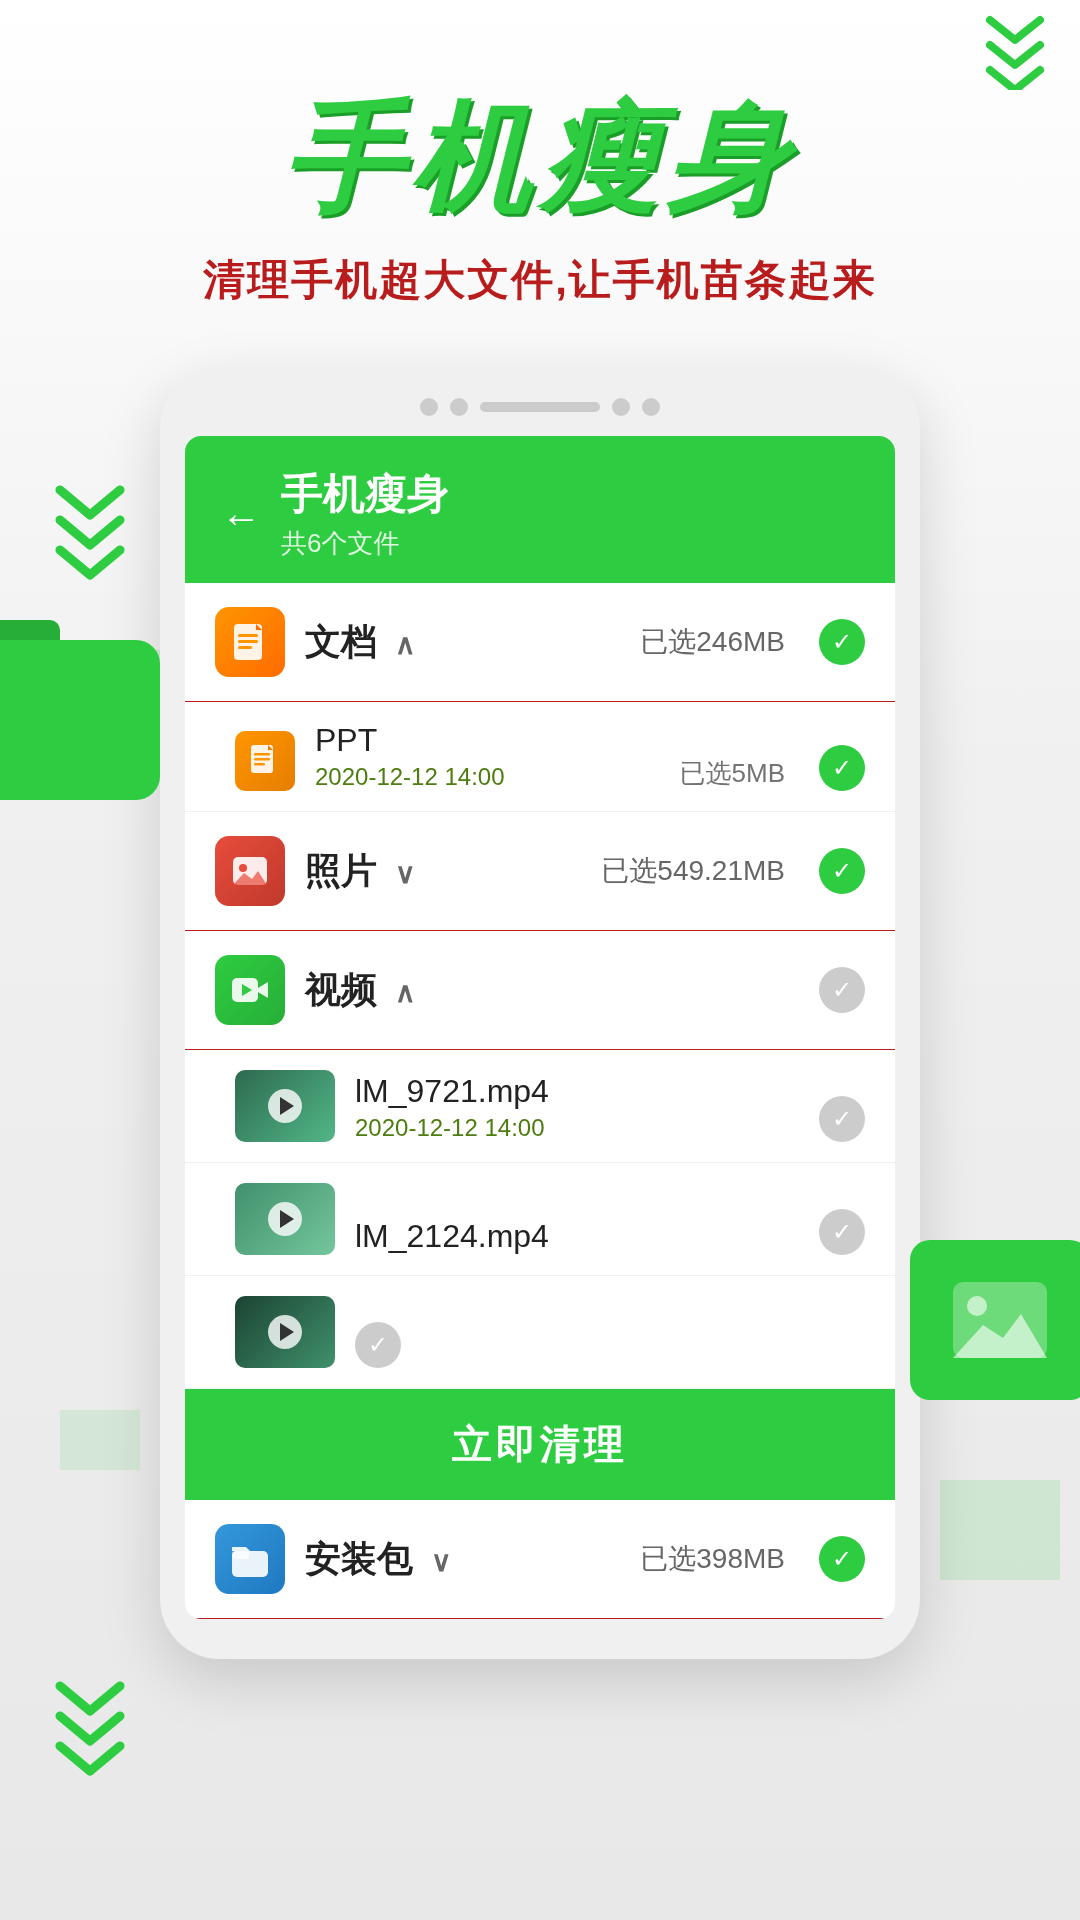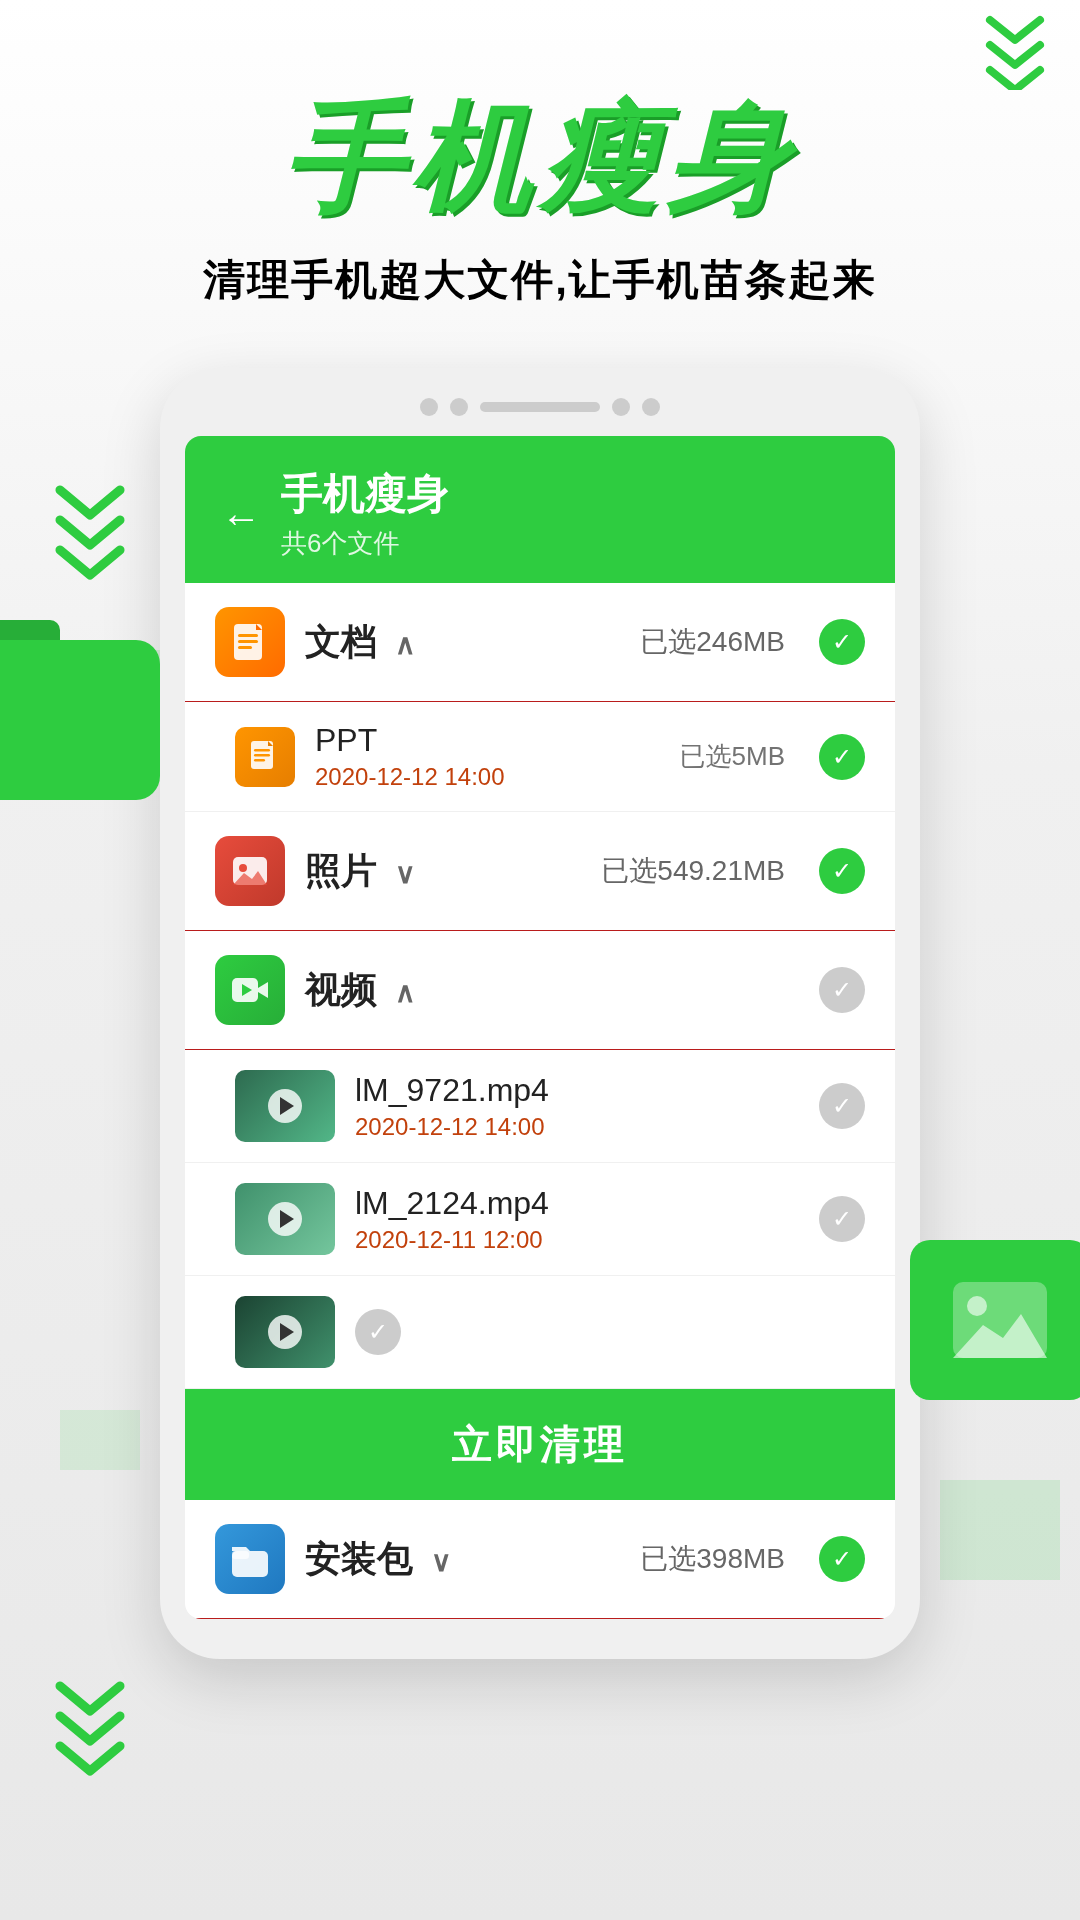--- a/index.html
+++ b/index.html
@@ -35,21 +35,21 @@
       color: #2ecc40;
       letter-spacing: 8px;
       line-height: 1.1;
       text-shadow: 3px 3px 0px #1a9e28;
       font-style: italic;
     }
 
     .subtitle {
       font-size: 42px;
       font-weight: 700;
-      color: #000000;
+      color: #b91c1c;
       margin-top: 30px;
       letter-spacing: 2px;
     }
 
     
     .chevrons-left {
       position: absolute;
       left: 50px;
       top: 480px;
       z-index: 10;
@@ -186,21 +186,21 @@
       font-size: 24px;
       flex-shrink: 0;
     }
     .check-icon-gray {
       background: #ccc;
     }
 
     
     .subfile-row {
       display: flex;
-      align-items: center;
+      align-items: flex-end;
       padding: 20px 30px 20px 50px;
       border-bottom: 1px solid #f0f0f0;
       gap: 20px;
     }
     .subfile-icon {
       width: 60px;
       height: 60px;
       border-radius: 10px;
       display: flex;
       align-items: center;
@@ -215,21 +215,21 @@
     .subfile-text {
       flex: 1;
     }
     .subfile-name {
       font-size: 32px;
       font-weight: 500;
       color: #222;
     }
     .subfile-date {
       font-size: 24px;
-      color: #c2410c;
+      color: #4d7c0f;
       margin-top: 4px;
     }
     .subfile-size {
       font-size: 26px;
       color: #737373;
       margin-right: 14px;
     }
 
     
     .video-thumb {
@@ -502,21 +502,20 @@
       </div>
 
       <div class="subfile-row">
         <div class="video-thumb video-thumb-2">
           <div class="play-overlay">
             <div class="play-triangle"></div>
           </div>
         </div>
         <div class="subfile-text">
           <div class="subfile-name">lM_2124.mp4</div>
-          <div class="subfile-date">2020-12-11 12:00</div>
         </div>
         <div class="check-icon check-icon-gray">✓</div>
       </div>
 
       <div class="subfile-row">
         <div class="video-thumb video-thumb-3">
           <div class="play-overlay">
             <div class="play-triangle"></div>
           </div>
         </div>

